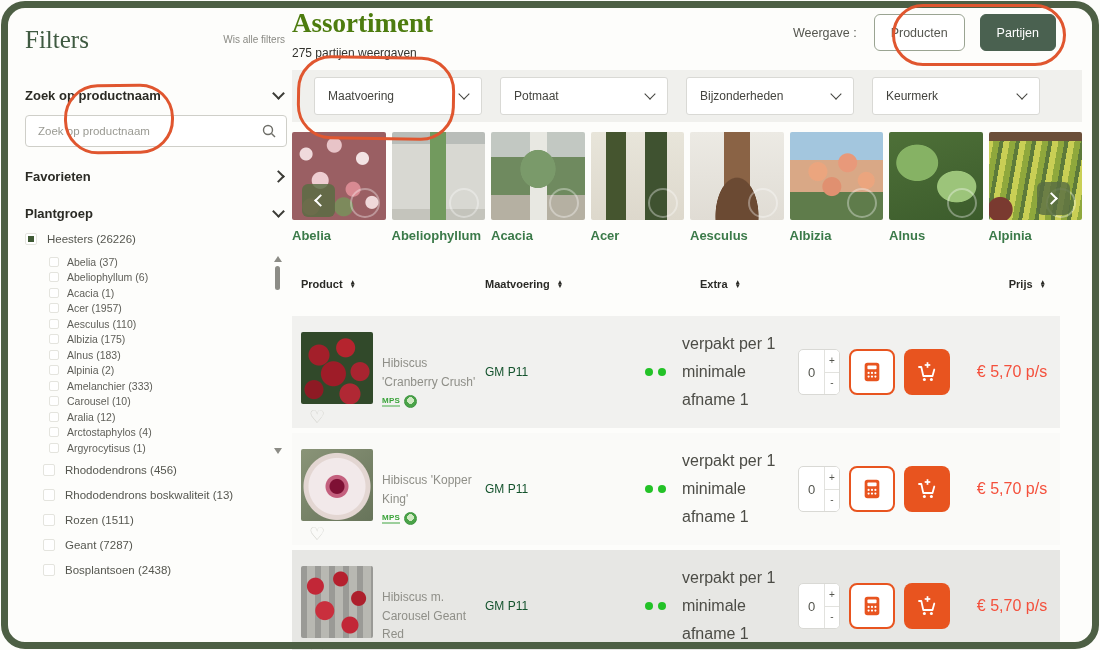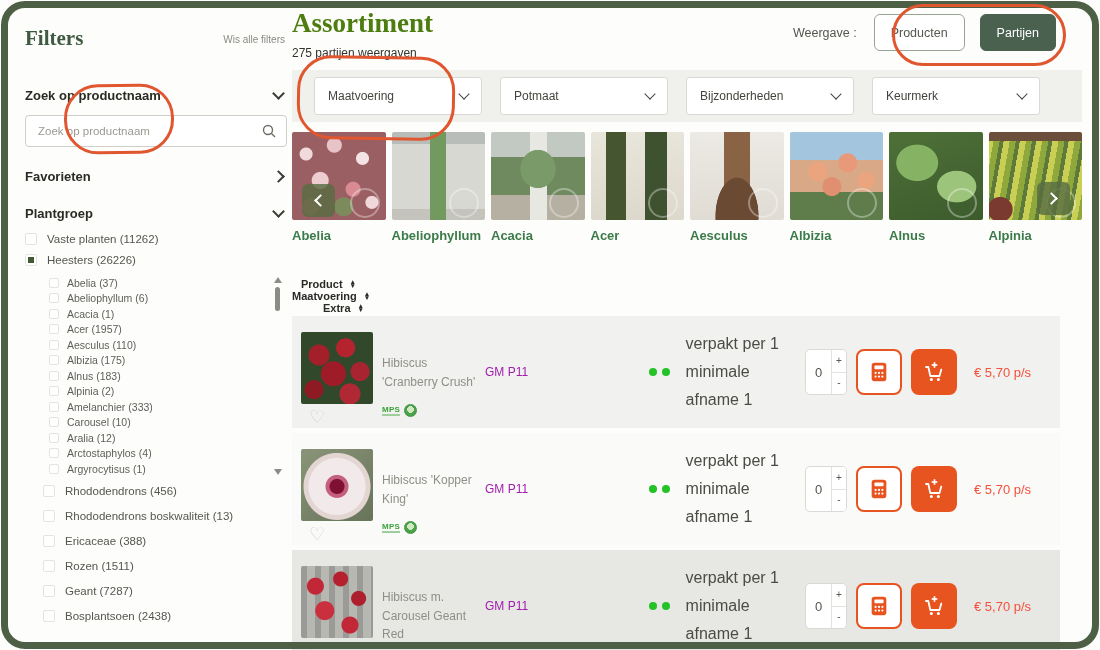--- a/index.html
+++ b/index.html
@@ -14,21 +14,21 @@
   
   .ann { position:absolute; border:3px solid #e0562f; border-radius:34px; z-index:45;
     pointer-events:none; }
   .ann1 { left:64px; top:84px; width:110px; height:70px; transform:rotate(-1deg); }
   .ann2 { left:297px; top:56px; width:158px; height:84px; transform:rotate(1deg); }
   .ann3 { left:892px; top:4px; width:174px; height:62px; }
 
   
   .sidebar { position:absolute; left:25px; top:26px; width:262px; height:616px; }
   .sb-head { position:relative; height:40px; }
-  .sb-title { font-family:"Liberation Serif", serif; font-weight:700; font-size:21px;
+  .sb-title { font-family:"Liberation Serif", serif; font-weight:400; font-size:25px;
     color:#3f5a41; }
   .sb-clear { position:absolute; right:2px; top:8px; font-size:10px; color:#8a8a84; cursor:pointer; }
   .sb-sec { display:flex; justify-content:space-between; align-items:center; margin-top:22px; }
   .sb-sec .lbl { font-size:13px; font-weight:700; color:#2b2b25; }
   .chev { width:9px; height:9px; border-right:2px solid #3b3b36; border-bottom:2px solid #3b3b36;
     display:inline-block; margin-right:4px; }
   .chev.down { transform:rotate(45deg); margin-top:-4px; }
   .chev.right { transform:rotate(-45deg); }
   .search-box { position:relative; margin-top:12px; }
   .search-box input { width:100%; height:32px; border:1px solid #cfcfc9; border-radius:4px;
@@ -125,21 +125,21 @@
     background:rgba(88,108,66,.82); color:#fff; font-size:16px; cursor:pointer; z-index:5;
     display:flex; align-items:center; justify-content:center; }
   .nav-left { left:10px; top:52px; }
   .nav-right { right:12px; top:50px; }
   .nav-chev { width:9px; height:9px; border-right:2.5px solid #fff; border-bottom:2.5px solid #fff; }
   .nav-left .nav-chev { transform:rotate(135deg); margin-left:4px; }
   .nav-right .nav-chev { transform:rotate(-45deg); margin-right:4px; }
 
   
   .thead { position:absolute; left:0; top:278px; width:768px; display:flex; font-size:11px;
-    font-weight:700; color:#2a2a26;flex-direction:column; }
+    font-weight:700; color:#2a2a26; }
   .th { display:flex; align-items:center; gap:7px; }
   .th1 { width:193px; padding-left:9px; }
   .th2 { width:184px; }
   .th3 { width:176px; padding-left:31px; }
   .th4 { flex:1; justify-content:flex-end; padding-right:14px; }
   .sort { display:inline-flex; flex-direction:column; line-height:4.5px; font-size:6.5px;
     color:#2a2a26; cursor:pointer; }
   .rows { position:absolute; left:0; top:316px; width:768px; }
   .row { display:flex; align-items:center; height:112px; margin-bottom:5px; background:#f1f1ef; }
   .rows > div:nth-of-type(2) { background:#fafaf8; }
@@ -160,45 +160,45 @@
   .rows > div:nth-of-type(3) .photo-p { background-image:
     radial-gradient(circle at 20% 28%, #c22737 0 8px, transparent 9px),
     radial-gradient(circle at 55% 18%, #b5202e 0 7px, transparent 8px),
     radial-gradient(circle at 33% 62%, #c92f3d 0 9px, transparent 10px),
     radial-gradient(circle at 80% 45%, #ad1f2c 0 7px, transparent 8px),
     radial-gradient(circle at 68% 82%, #c22737 0 8px, transparent 9px),
     repeating-linear-gradient(90deg, #9a9a96 0 6px, #b8b8b2 6px 14px); }
   .heart { margin:6px 0 0 8px; font-size:18px; color:#d2d2cc; line-height:14px; cursor:pointer; }
   .nameblock { margin-top:22px; width:104px; }
   .pname { font-size:12px; line-height:1.55; color:#8f8f88; }
-  .badges { margin-top:13px; display:flex; align-items:center; gap:4px; }
+  .badges { margin-top:4px; display:flex; align-items:center; gap:4px; }
   .mps { font-size:8px; font-weight:700; color:#3aa33a; border-bottom:2px solid #9ccf9c;
     line-height:9px; letter-spacing:.3px; }
   .eco { width:13px; height:13px; border-radius:50%; border:1px solid #3d9440;
     background:radial-gradient(circle at 50% 40%, #cfe8c2 0 40%, #4aa348 41%); }
-  .c2 { width:184px; font-size:12px; color:#a21caf; }
+  .c2 { width:184px; font-size:12px; color:#14532d; }
   .c3 { width:176px; display:flex; align-items:center; }
   .dots { display:flex; gap:5px; margin-right:16px; }
   .dot { width:8px; height:8px; border-radius:50%; background:#23c227; }
   .extra { font-size:16px; color:#4c4c46; line-height:1.75; }
   .c4 { flex:1; display:flex; align-items:center; justify-content:flex-end; gap:9px;
     padding-right:10px; }
   .stepper { width:42px; height:46px; background:#fff; border:1px solid #d9d9d5; border-radius:5px;
     display:flex; overflow:hidden; }
   .qty { flex:1; display:flex; align-items:center; justify-content:center; font-size:13px;
     color:#55564f; }
   .step-btns { width:15px; display:flex; flex-direction:column; border-left:1px solid #e2e2de; }
   .step-btns button { flex:1; border:none; background:#fff; font-size:10px; color:#55564f;
     cursor:pointer; padding:0; line-height:1; font-family:"Liberation Sans", sans-serif; }
   .step-btns button:first-child { border-bottom:1px solid #e2e2de; }
   .calc-btn { width:46px; height:46px; background:#fff; border:2px solid #e8541f; border-radius:8px;
     display:flex; align-items:center; justify-content:center; cursor:pointer; }
   .cart-btn { width:46px; height:46px; background:#e8541f; border:none; border-radius:8px;
     display:flex; align-items:center; justify-content:center; cursor:pointer; }
-  .price { width:76px; text-align:left; font-size:13px; color:#f4503c; margin-left:8px; }
+  .price { width:76px; text-align:center; font-size:16px; color:#f4503c; margin-left:15px; }
 </style>
 </head>
 <body>
 
 <div class="page">
 
   <aside class="sidebar">
     <div class="sb-head">
       <div class="sb-title">Filters</div>
       <div class="sb-clear">Wis alle filters</div>
@@ -221,24 +221,20 @@
       <span class="chev right"></span>
     </div>
 
     <div class="sb-sec">
       <span class="lbl">Plantgroep</span>
       <span class="chev down"></span>
     </div>
 
     <div class="pg-list">
       <div class="pg-item">
-        <span class="cbx"></span>
-        <span>Vaste planten</span>&nbsp;<span>(11262)</span>
-      </div>
-      <div class="pg-item">
         <span class="cbx partial"></span>
         <span>Heesters</span>&nbsp;<span>(26226)</span>
       </div>
 
       <div class="children">
 
         <div class="vscroll">
           <span class="vs-arrow vs-up"></span>
           <span class="vs-thumb"></span>
           <span class="vs-arrow vs-down"></span>
@@ -316,24 +312,20 @@
           <div class="pg-item">
             <span class="cbx"></span>
             <span>Rhododendrons</span>&nbsp;<span>(456)</span>
           </div>
 
           <div class="pg-item">
             <span class="cbx"></span>
             <span>Rhododendrons boskwaliteit</span>&nbsp;<span>(13)</span>
           </div>
 
-          <div class="pg-item">
-            <span class="cbx"></span>
-            <span>Ericaceae</span>&nbsp;<span>(388)</span>
-          </div>
 
           <div class="pg-item">
             <span class="cbx"></span>
             <span>Rozen</span>&nbsp;<span>(1511)</span>
           </div>
 
           <div class="pg-item">
             <span class="cbx"></span>
             <span>Geant</span>&nbsp;<span>(7287)</span>
           </div>

